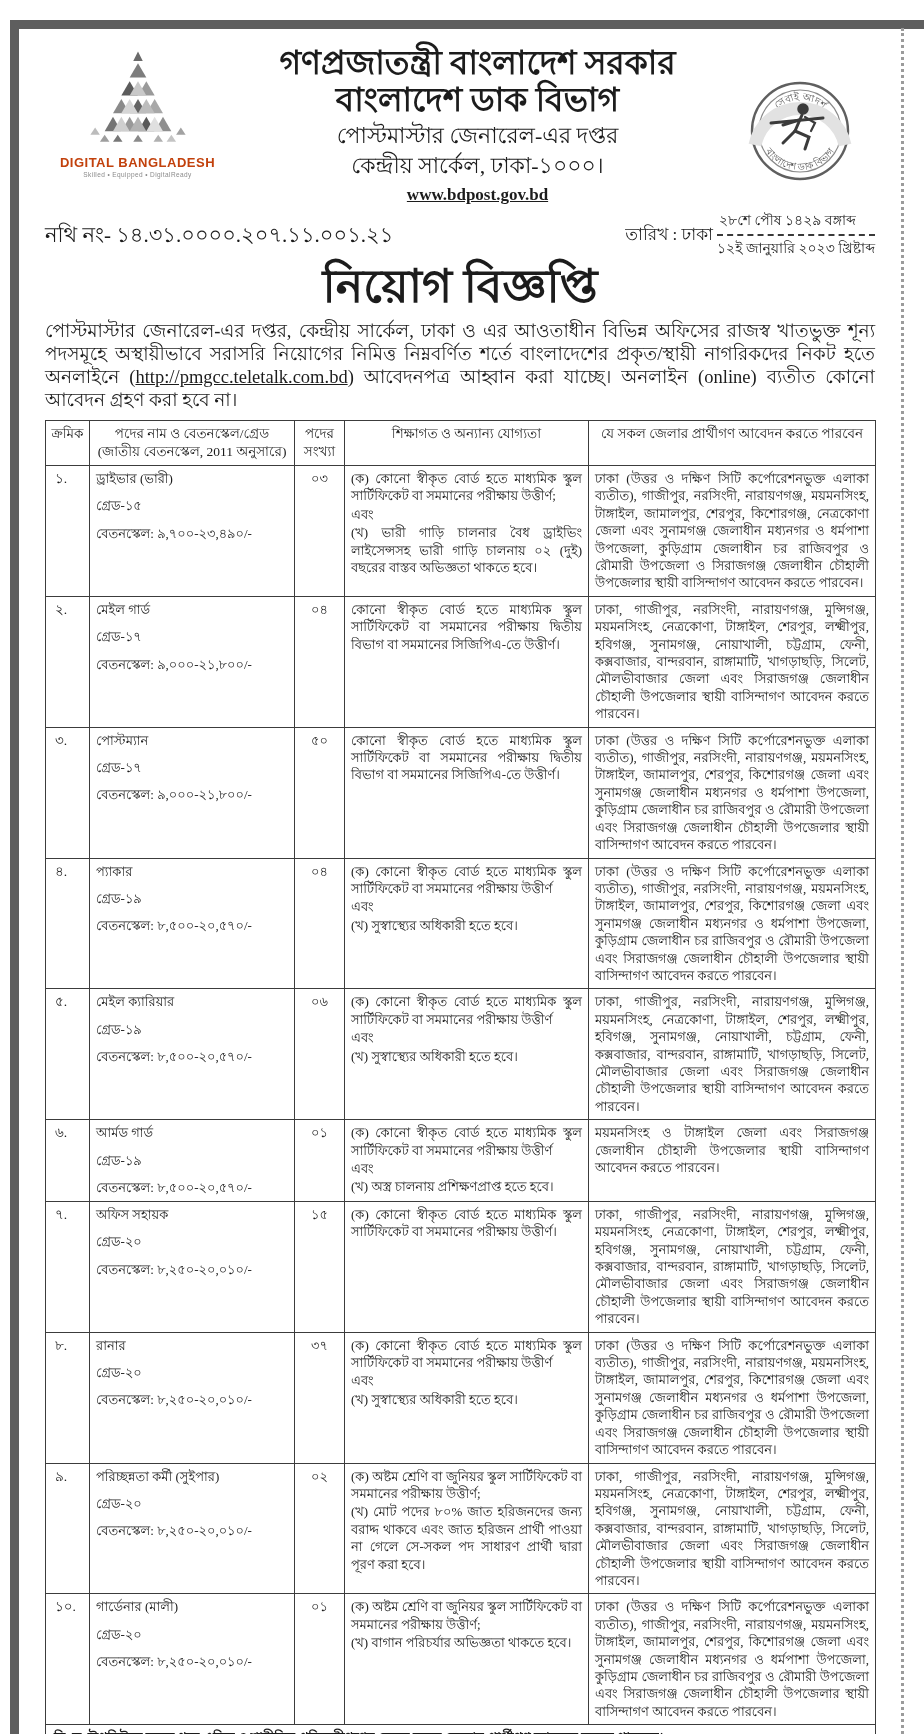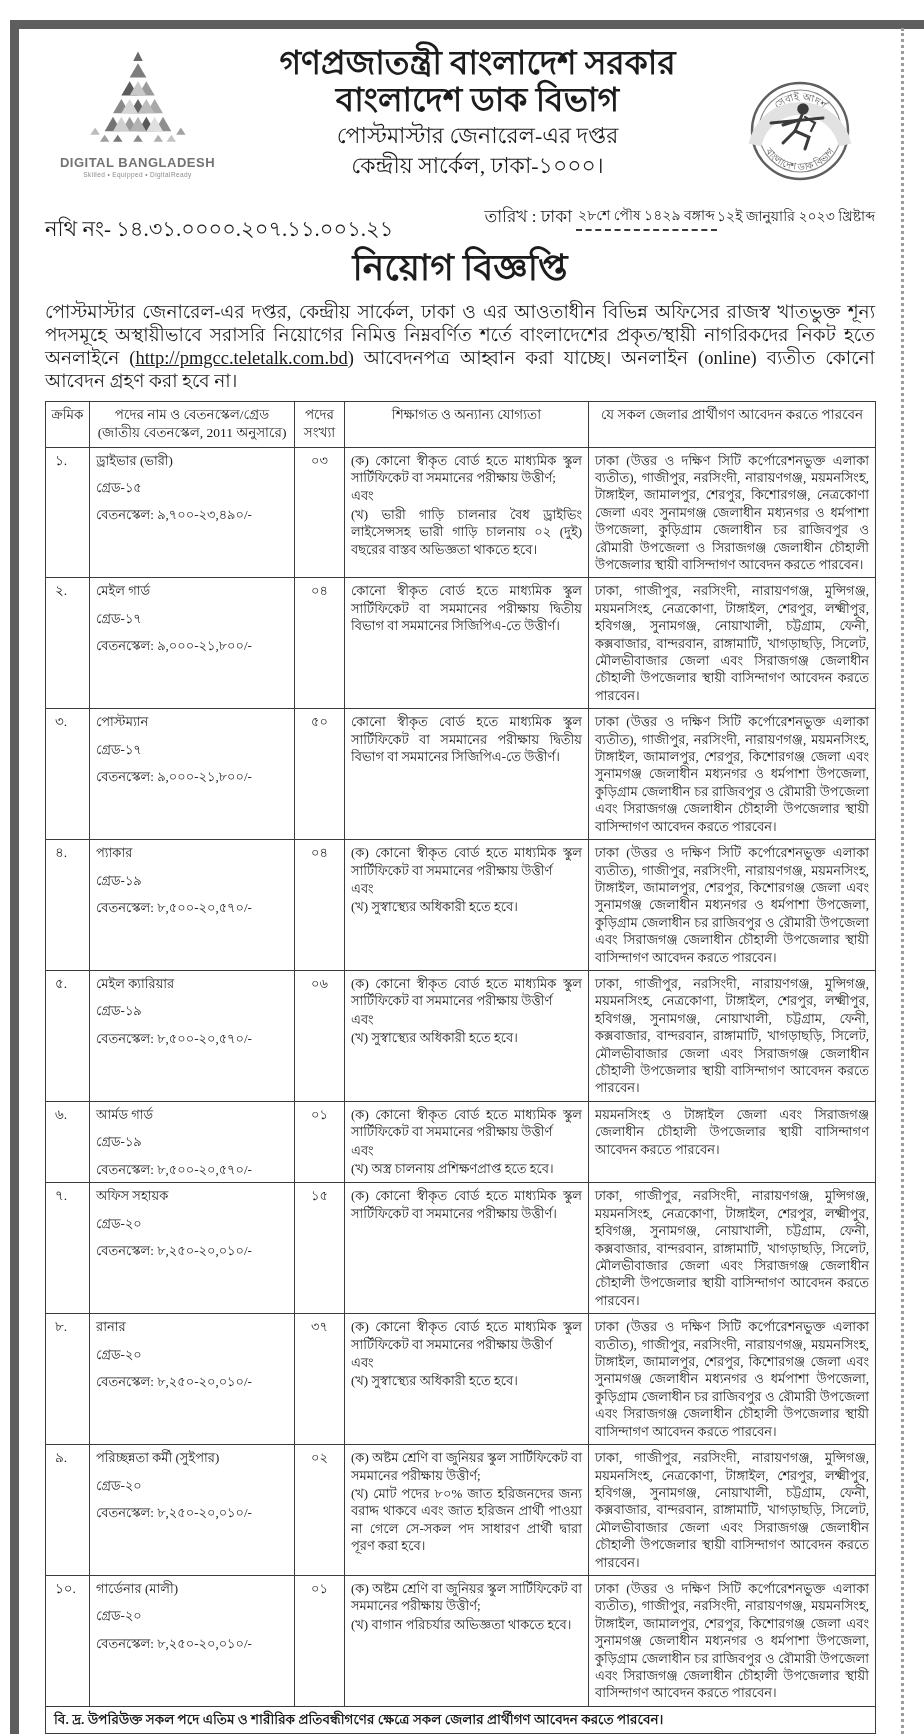--- a/index.html
+++ b/index.html
@@ -18,38 +18,38 @@
   .frame {
     position:relative; left:10px; top:20px; width:934px;
     border:9px solid #5e5e5e; background:#fff;
     padding:10px 0 16px 0; min-height:1692px;
   }
   .content { width:830px; margin-left:26px; }
 
   
   .doc-header { display:flex; }
   .logo-left { width:185px; padding-top:10px; text-align:center; }
-  .logo-title { font-family:"Liberation Sans","DejaVu Sans",sans-serif; font-size:13px; font-weight:700; letter-spacing:.5px; color:#737373; margin-top:2px; }
+  .logo-title { font-family:"Liberation Sans","DejaVu Sans",sans-serif; font-size:13px; font-weight:700; letter-spacing:.5px; color:#c2410c; margin-top:2px; }
   .logo-sub { font-family:"Liberation Sans","DejaVu Sans",sans-serif; font-size:6.5px; letter-spacing:.4px; color:#8a8a8a; margin-top:1px; }
   .head-center { flex:1; text-align:center; padding-top:6px; }
   .h1 { font-size:33px; font-weight:700; line-height:1.12; }
   .h2 { font-size:22px; line-height:1.25; margin-top:3px; }
   .web { font-size:17px; font-weight:700; text-decoration:underline; margin-top:5px; }
   .logo-right { width:150px; padding-top:34px; text-align:center; }
 
   
   .memo-row { display:flex; justify-content:space-between; align-items:flex-start; margin-top:4px; }
   .memo { font-size:21px; padding-top:10px; }
   .date-block { font-size:15px; display:flex; align-items:center; gap:4px; }
   .date-label { font-size:17px; }
-  .date-stack { display:inline-flex; flex-direction:row; text-align:left; }
+  .date-stack { display:inline-flex; flex-direction:column; text-align:left; }
   .d1 { display:block; border-bottom:2px dashed #3a3a3a; padding:0 2px 1px 2px; font-size:14px; }
   .d2 { display:block; padding-top:1px; font-size:14px; }
 
-  .title { text-align:center; font-size:36px; font-weight:700; margin:0 0 12px 0; line-height:1.15; }
+  .title { text-align:center; font-size:46px; font-weight:700; margin:0 0 6px 0; line-height:1.15; }
   .intro { font-size:18.5px; line-height:1.24; text-align:justify; margin-bottom:8px; }
   .intro .u { text-decoration:underline; }
 
   
   table { width:100%; border-collapse:collapse; table-layout:fixed; }
   th,td { border:1.6px solid #3c3c3c; vertical-align:top; font-size:13px; line-height:1.34; }
   th { font-weight:400; text-align:center; padding:4px 4px; font-size:13.5px; line-height:1.35; vertical-align:top; }
   td { padding:4px 6px; }
   .c-serial { text-align:left; padding-left:9px; font-size:13.5px; }
   .c-post div { margin-bottom:10px; }
@@ -99,20 +99,21 @@
           </span>
           <div class="logo-title">DIGITAL BANGLADESH</div>
           <div class="logo-sub">Skilled • Equipped • DigitalReady</div>
         </div>
 
         <div class="head-center">
           <div class="h1">গণপ্রজাতন্ত্রী বাংলাদেশ সরকার</div>
           <div class="h1">বাংলাদেশ ডাক বিভাগ</div>
           <div class="h2">পোস্টমাস্টার জেনারেল-এর দপ্তর</div>
           <div class="h2">কেন্দ্রীয় সার্কেল, ঢাকা-১০০০।</div>
+          <div class="web">www.bdpost.gov.bd</div>
         </div>
 
         <div class="logo-right">
           <span>
             <svg width="122" height="122" viewBox="0 0 122 122">
               <circle cx="61" cy="58" r="48" fill="none" stroke="#5f5f5f" stroke-width="2.4"></circle>
               <circle cx="61" cy="58" r="41" fill="none" stroke="#8a8a8a" stroke-width="1.2"></circle>
               <defs>
                 <path id="topArc" d="M 30,58 A 31,31 0 0 1 92,58"></path>
                 <path id="botArc" d="M 20,56 A 41,41 0 0 0 102,56"></path>

